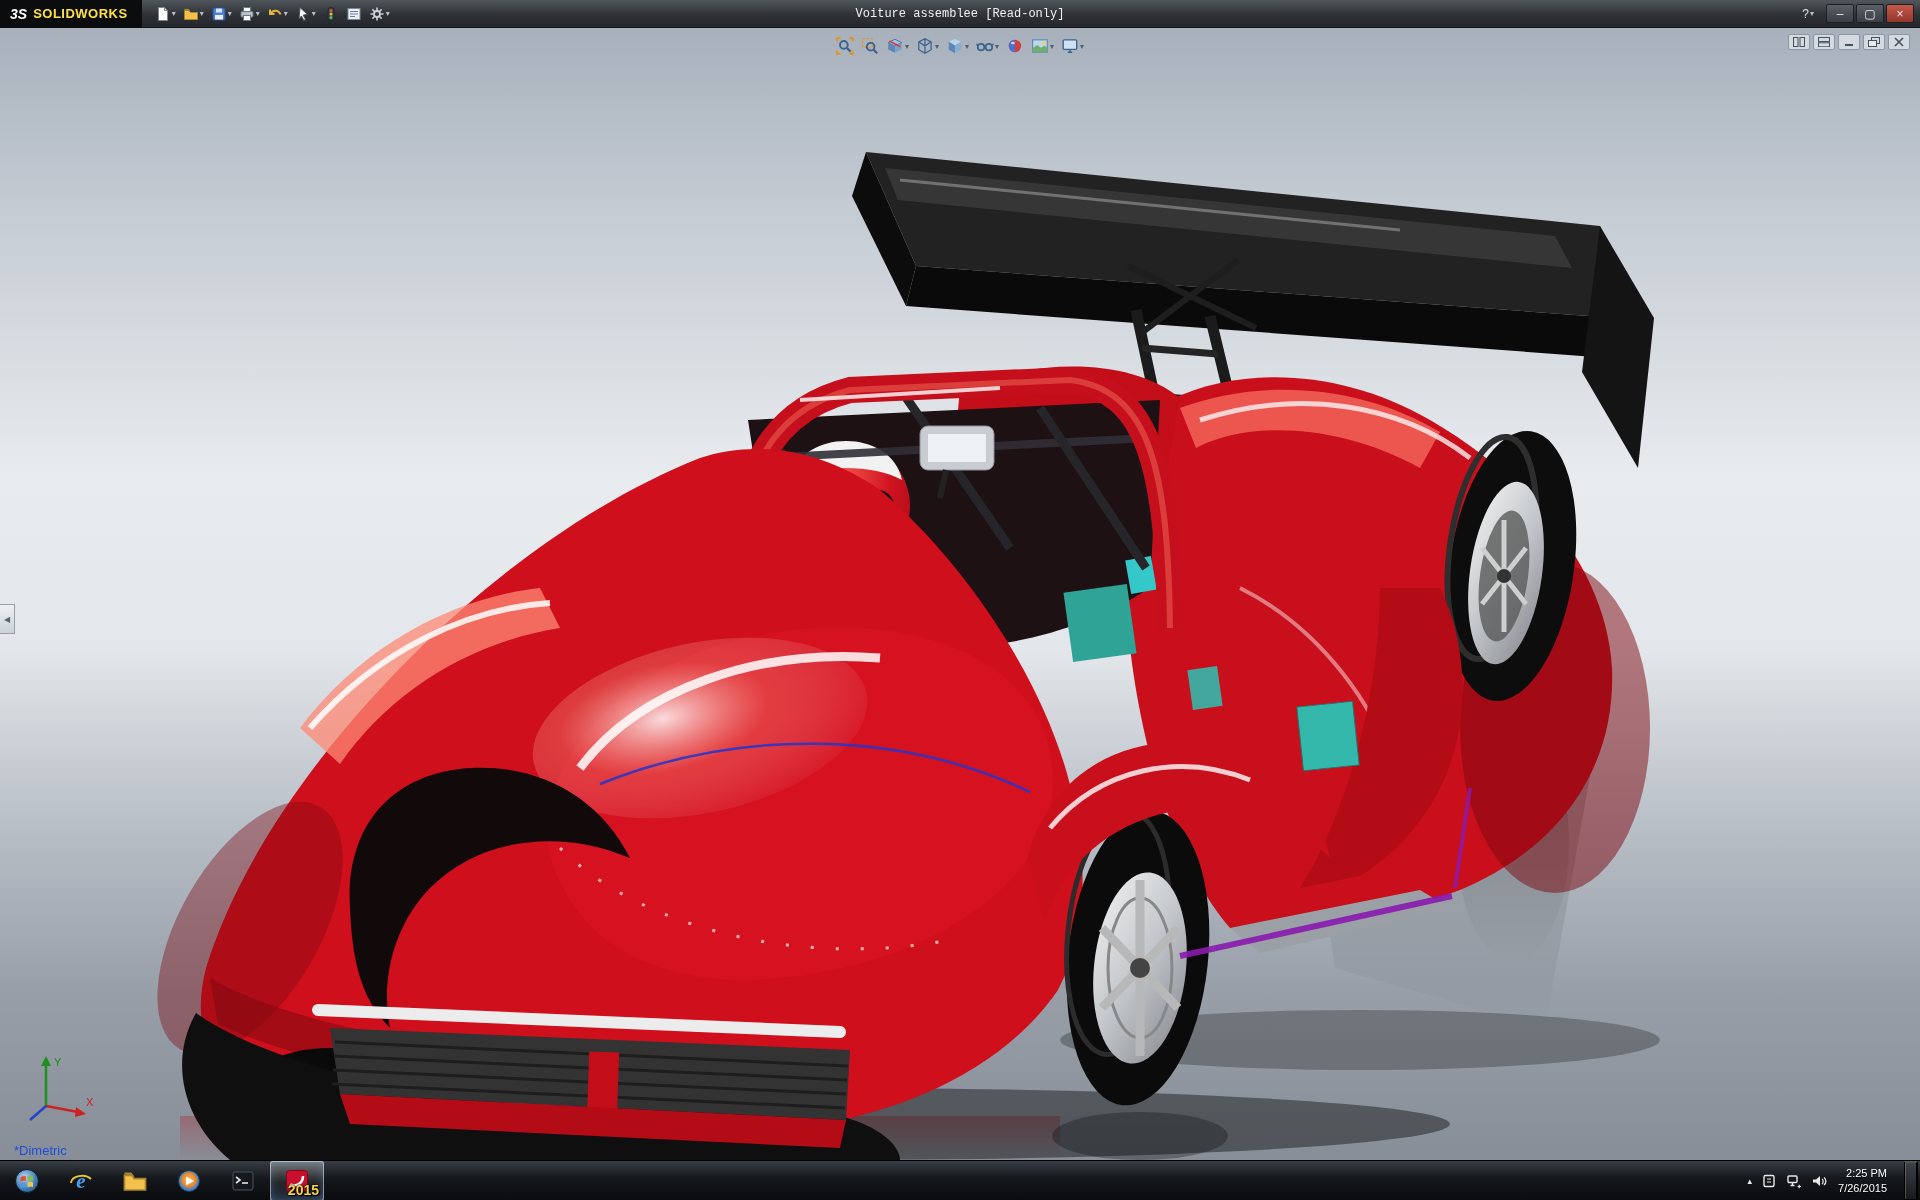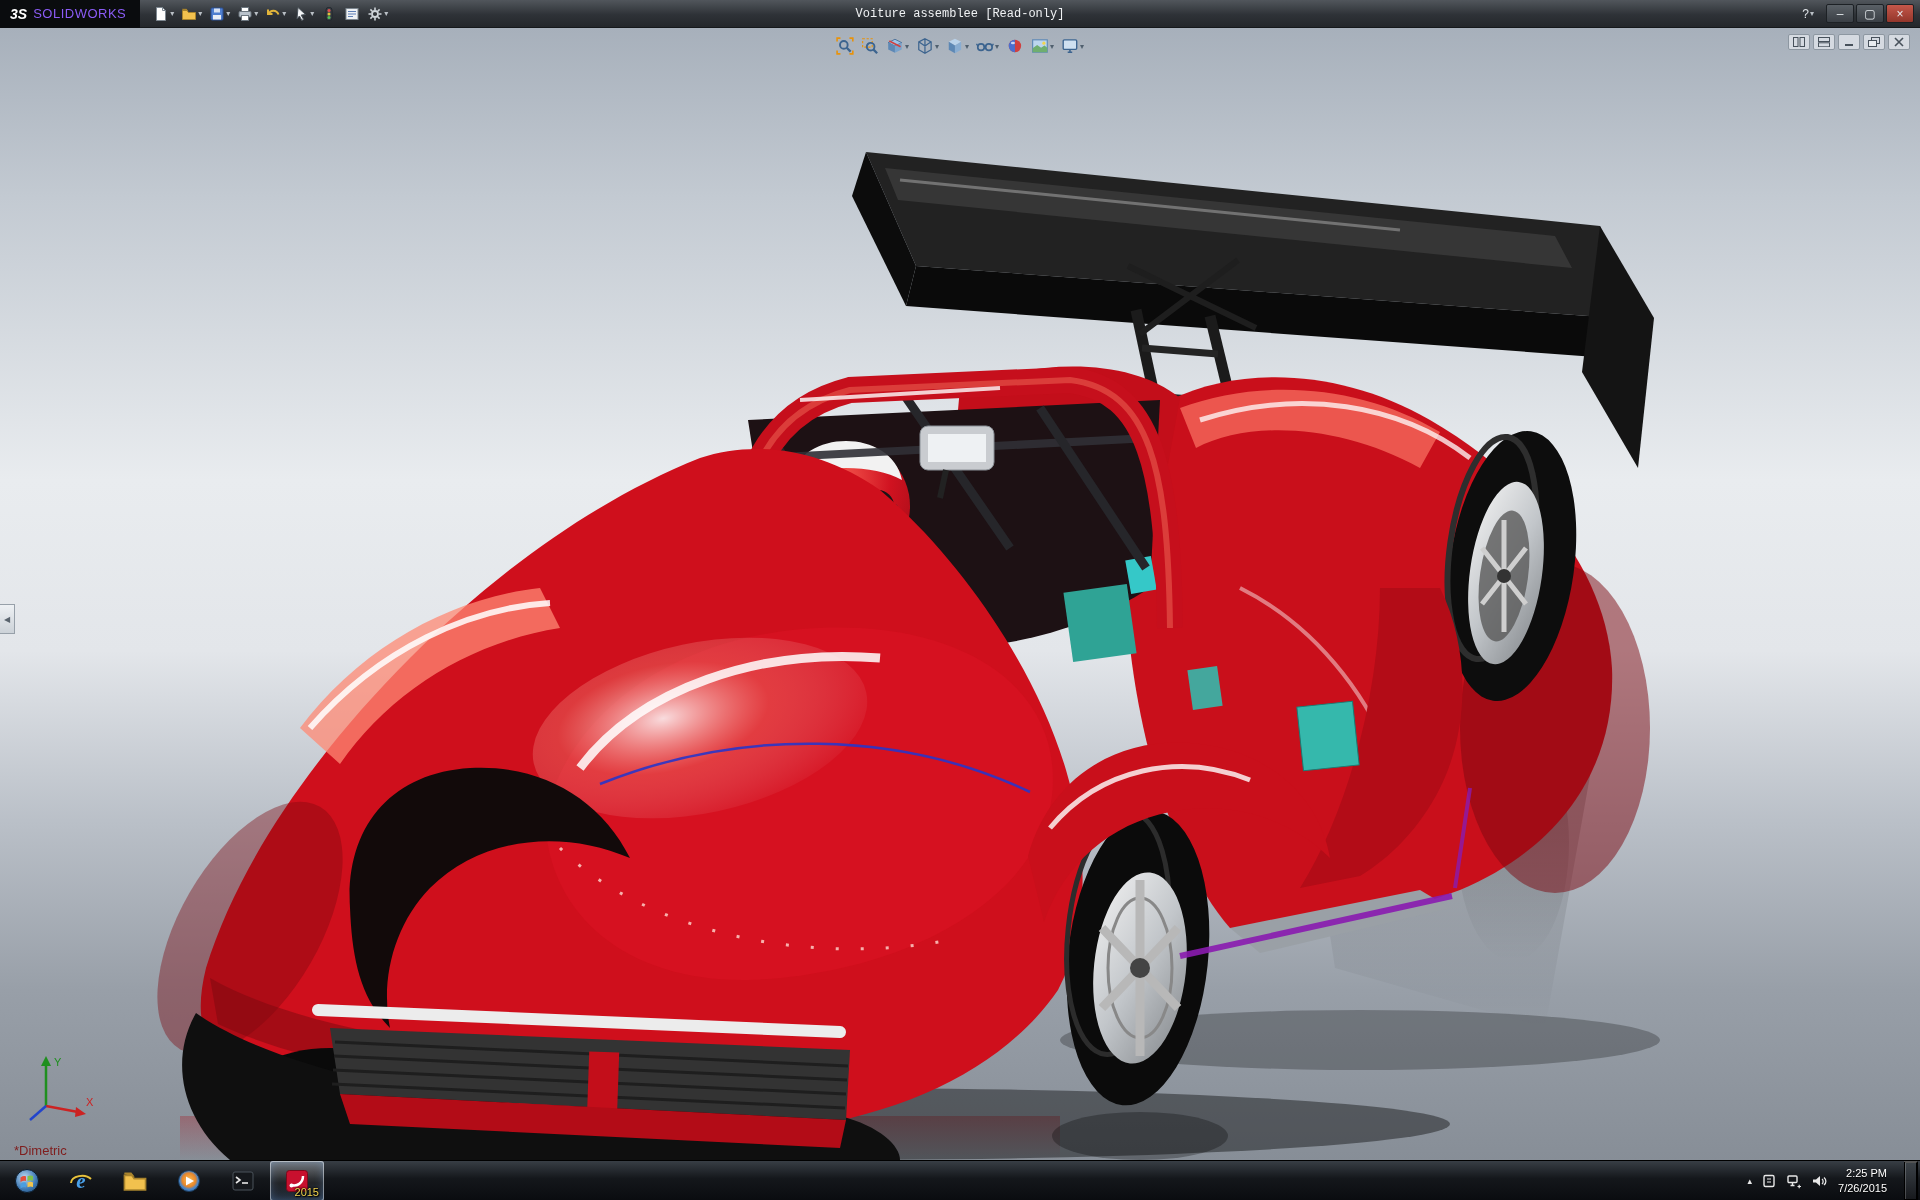--- a/index.html
+++ b/index.html
@@ -4,21 +4,21 @@
 <style>
   * { margin:0; padding:0; box-sizing:border-box; }
   html,body { width:1920px; height:1200px; overflow:hidden; font-family:"Liberation Sans",sans-serif; background:#000; }
   button { font:inherit; cursor:default; }
 
   
   .titlebar { height:28px; display:flex; align-items:center; position:relative;
     background:linear-gradient(#51565c,#2e3237 55%,#24272b); border-bottom:1px solid #15181b; }
   .logo { height:28px; background:#0a0c0e; display:flex; align-items:center; gap:6px; padding:0 14px 0 10px; }
   .logo-mark { color:#fff; font-weight:bold; font-style:italic; font-size:14px; }
-  .logo-text { color:#8b5cf6; font-weight:normal; font-size:13px; letter-spacing:.5px; }
+  .logo-text { color:#fde047; font-weight:bold; font-size:13px; letter-spacing:.5px; }
   .std-toolbar { display:flex; align-items:center; gap:1px; padding-left:10px; }
   .tb-btn { display:flex; align-items:center; height:24px; padding:0 3px; background:transparent; border:0; }
   .dd { font-size:8px; color:#b9bfc5; margin-left:1px; }
   .title-center { position:absolute; left:50%; transform:translateX(-50%); color:#f0f2f4; font-size:12px;font-family:Liberation Mono, monospace; }
   .win-controls { margin-left:auto; display:flex; align-items:center; padding-right:6px; }
   .help-btn { display:flex; align-items:center; color:#dfe3e7; font-size:12px; background:transparent; border:0; margin-right:10px; }
   .win-btn { width:28px; height:19px; display:flex; align-items:center; justify-content:center; color:#e6eaee; font-size:12px;
     background:linear-gradient(#5a6066,#3a3f45); border:1px solid #1d2125; border-radius:2px; margin-left:2px; }
   .win-btn.close { background:linear-gradient(#c4574a,#93362b); }
   .i16 { width:16px; height:16px; display:block; }
@@ -29,31 +29,31 @@
   .viewport { position:relative; width:1920px; height:1132px; background:#b9c0c8; }
   .scene { position:absolute; inset:0; display:block; }
   .hud { position:absolute; top:6px; left:50%; transform:translateX(-50%); display:flex; align-items:center; gap:1px; }
   .hud-btn { display:flex; align-items:center; justify-content:center; height:24px; padding:0 3px; background:transparent; border:0; }
   .hud .dd { color:#50606e; }
   .doc-controls { position:absolute; top:6px; right:10px; display:flex; gap:3px; }
   .doc-btn { width:22px; height:16px; display:flex; align-items:center; justify-content:center;
     background:rgba(236,240,244,.65); border:1px solid #8d97a1; border-radius:2px; color:#47515b; font-size:9px; padding:0; }
   .collapse-tab { position:absolute; left:0; top:576px; width:15px; height:30px; display:flex; align-items:center; justify-content:center;
     background:linear-gradient(#eef1f4,#ccd2d8); border:1px solid #97a0a9; border-left:0; color:#5a646e; font-size:8px; }
-  .orientation-label { position:absolute; left:14px; bottom:2px; font-size:13px; color:#7f1d1d; }
+  .orientation-label { position:absolute; left:14px; bottom:2px; font-size:13px; color:#1d4ed8; }
   .triad { position:absolute; left:14px; bottom:22px; }
 
   
   .taskbar { height:40px; display:flex; align-items:center; position:relative;
     background:linear-gradient(#383e45,#14171b 45%,#0a0c10); border-top:1px solid #000; }
   .task-btn { width:54px; height:40px; display:flex; align-items:center; justify-content:center; position:relative;
     background:transparent; border:0; }
   .task-btn.active { background:linear-gradient(rgba(255,255,255,.30),rgba(255,255,255,.07) 55%,rgba(140,190,255,.18));
     box-shadow:inset 0 0 0 1px rgba(255,255,255,.45), inset 0 0 10px rgba(130,185,255,.35); border-radius:3px; }
-  .sw-badge { position:absolute; right:5px; bottom:3px; font-size:11px; font-weight:normal; color:#f2d44e;
+  .sw-badge { position:absolute; right:5px; bottom:3px; font-size:14px; font-weight:bold; color:#f2d44e;
     text-shadow:0 0 2px #000,0 0 2px #000,1px 1px 1px #000;margin-top:8px; }
   .tray { margin-left:auto; display:flex; align-items:center; gap:9px; padding-right:2px; }
   .tray-btn { background:transparent; border:0; color:#e8e8e8; font-size:9px; display:flex; align-items:center; }
   .clock { font-size:11px; color:#fff; text-align:center; line-height:1.35; padding:0 8px 0 2px; text-shadow:0 1px 1px #000; }
   .show-desktop { width:14px; height:40px; background:linear-gradient(#3c4248,#17191d); border-left:1px solid #000;
     box-shadow:inset 1px 0 0 rgba(255,255,255,.2); }
 </style>
 </head>
 <body>
 

